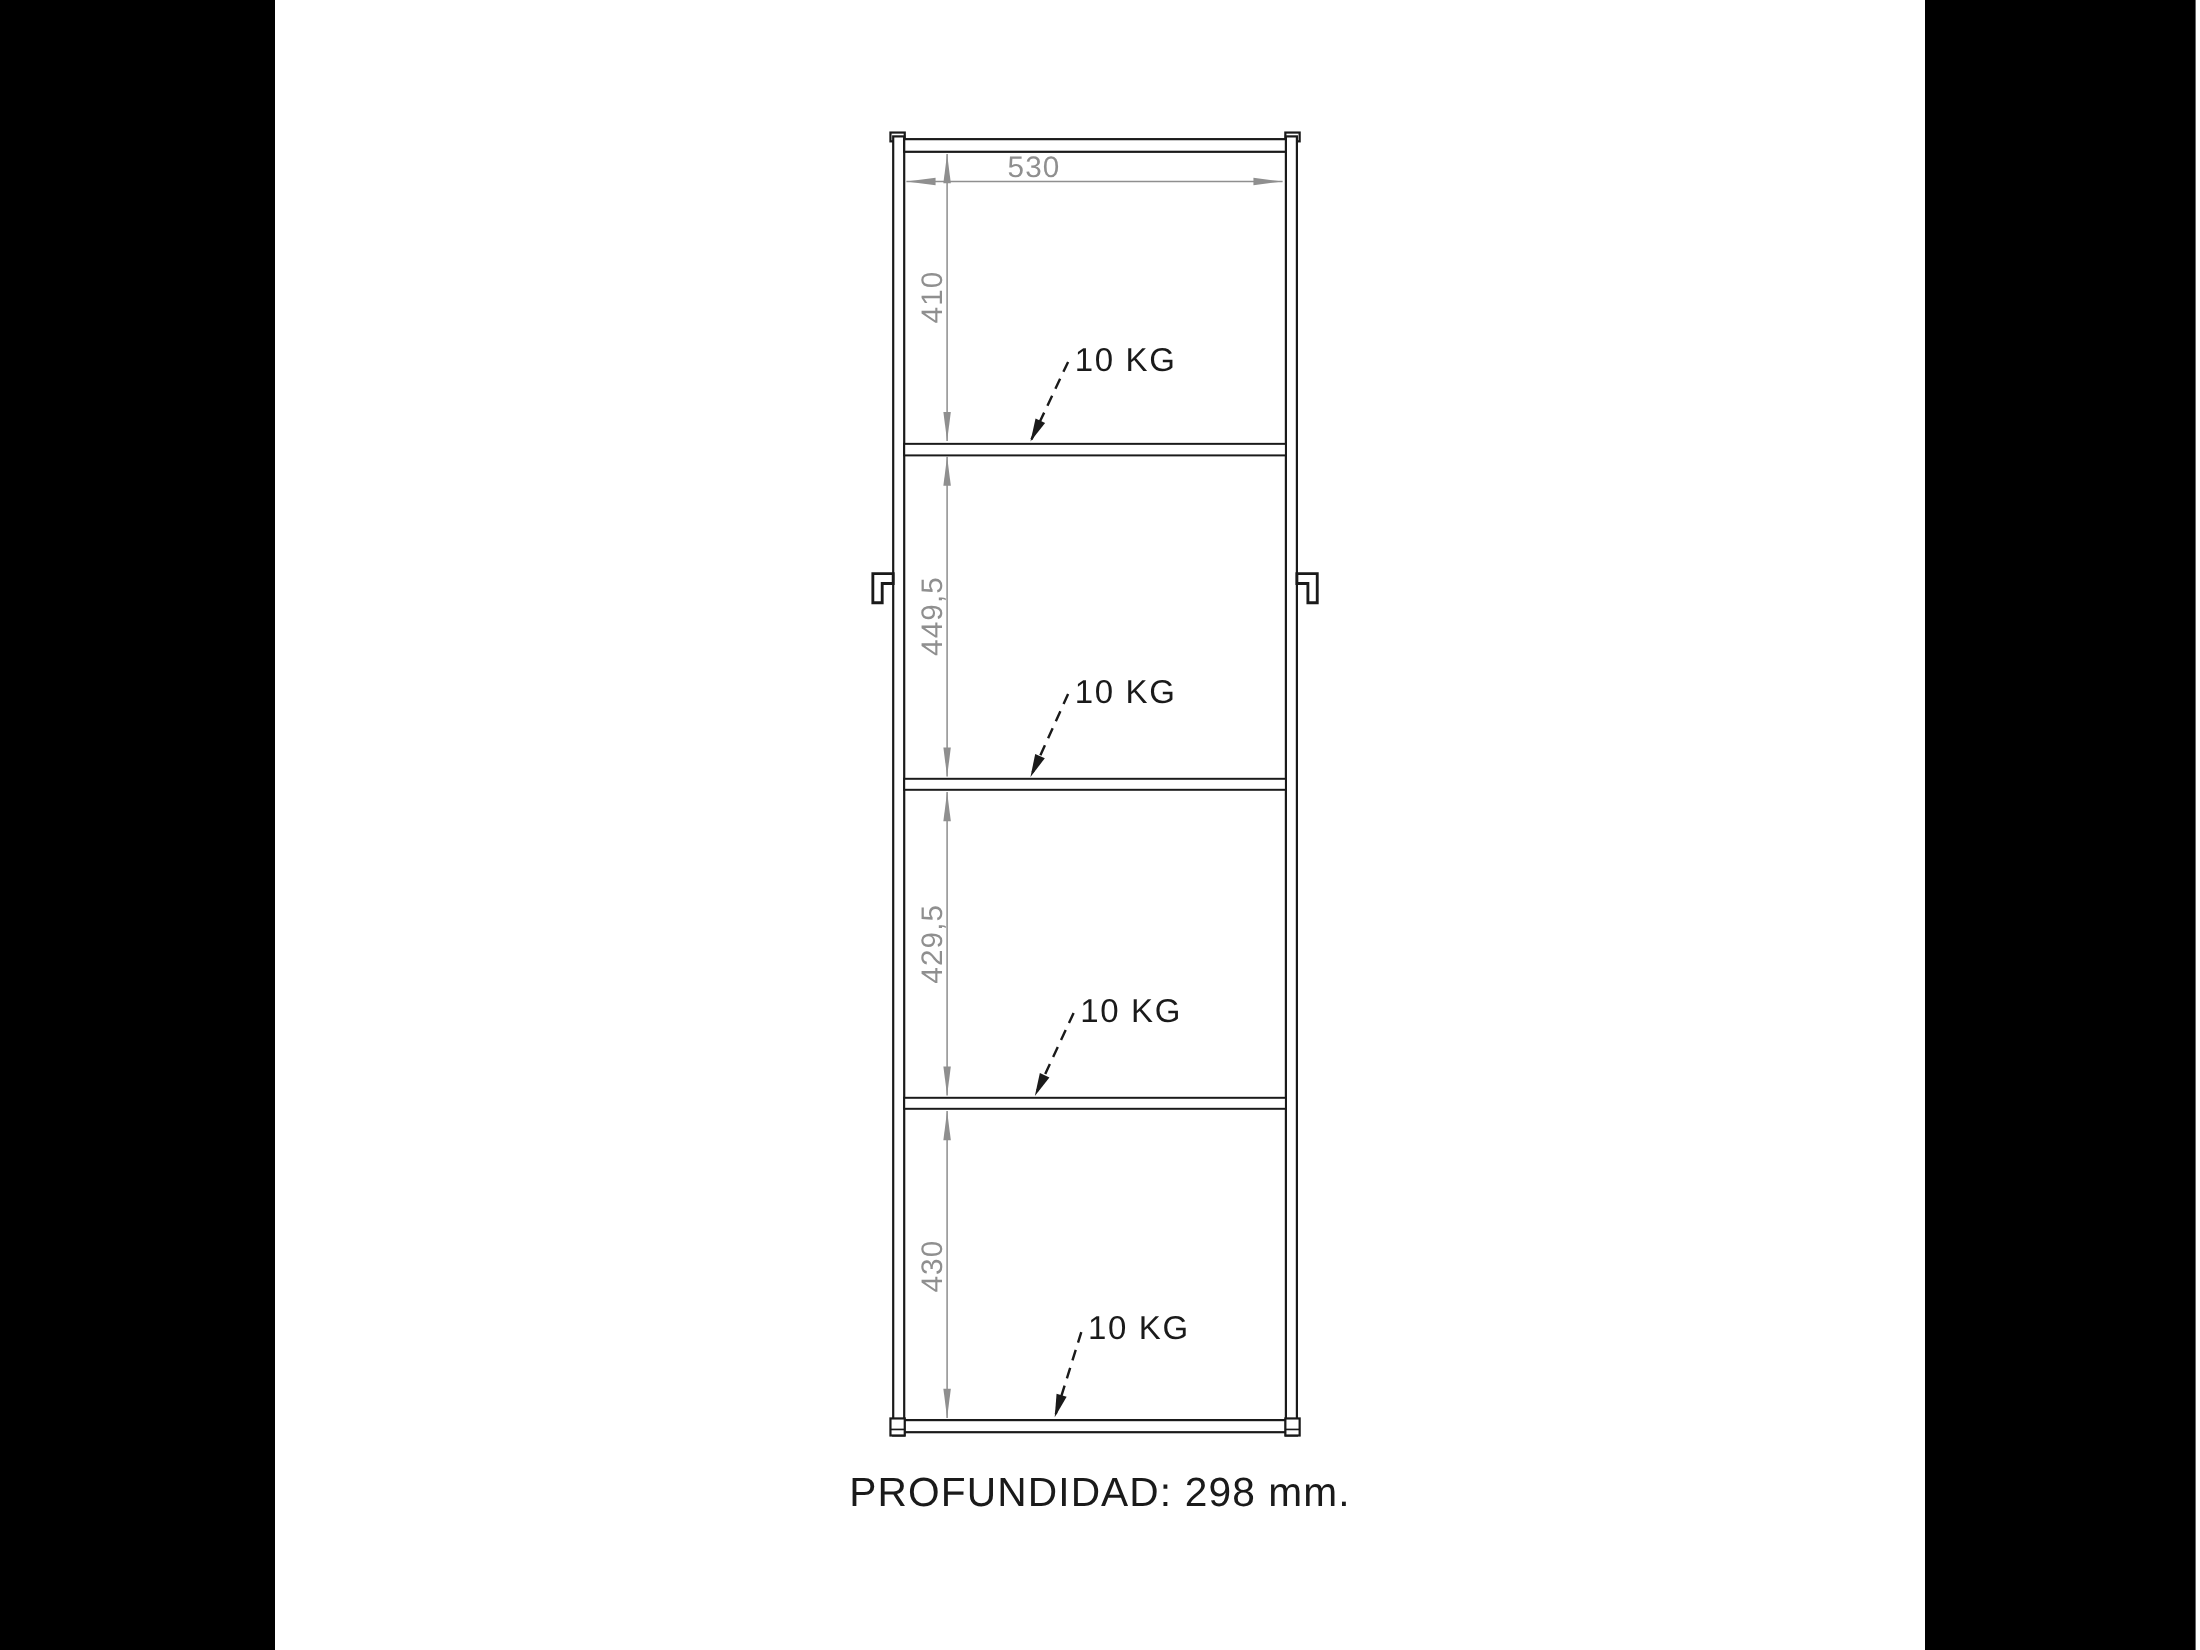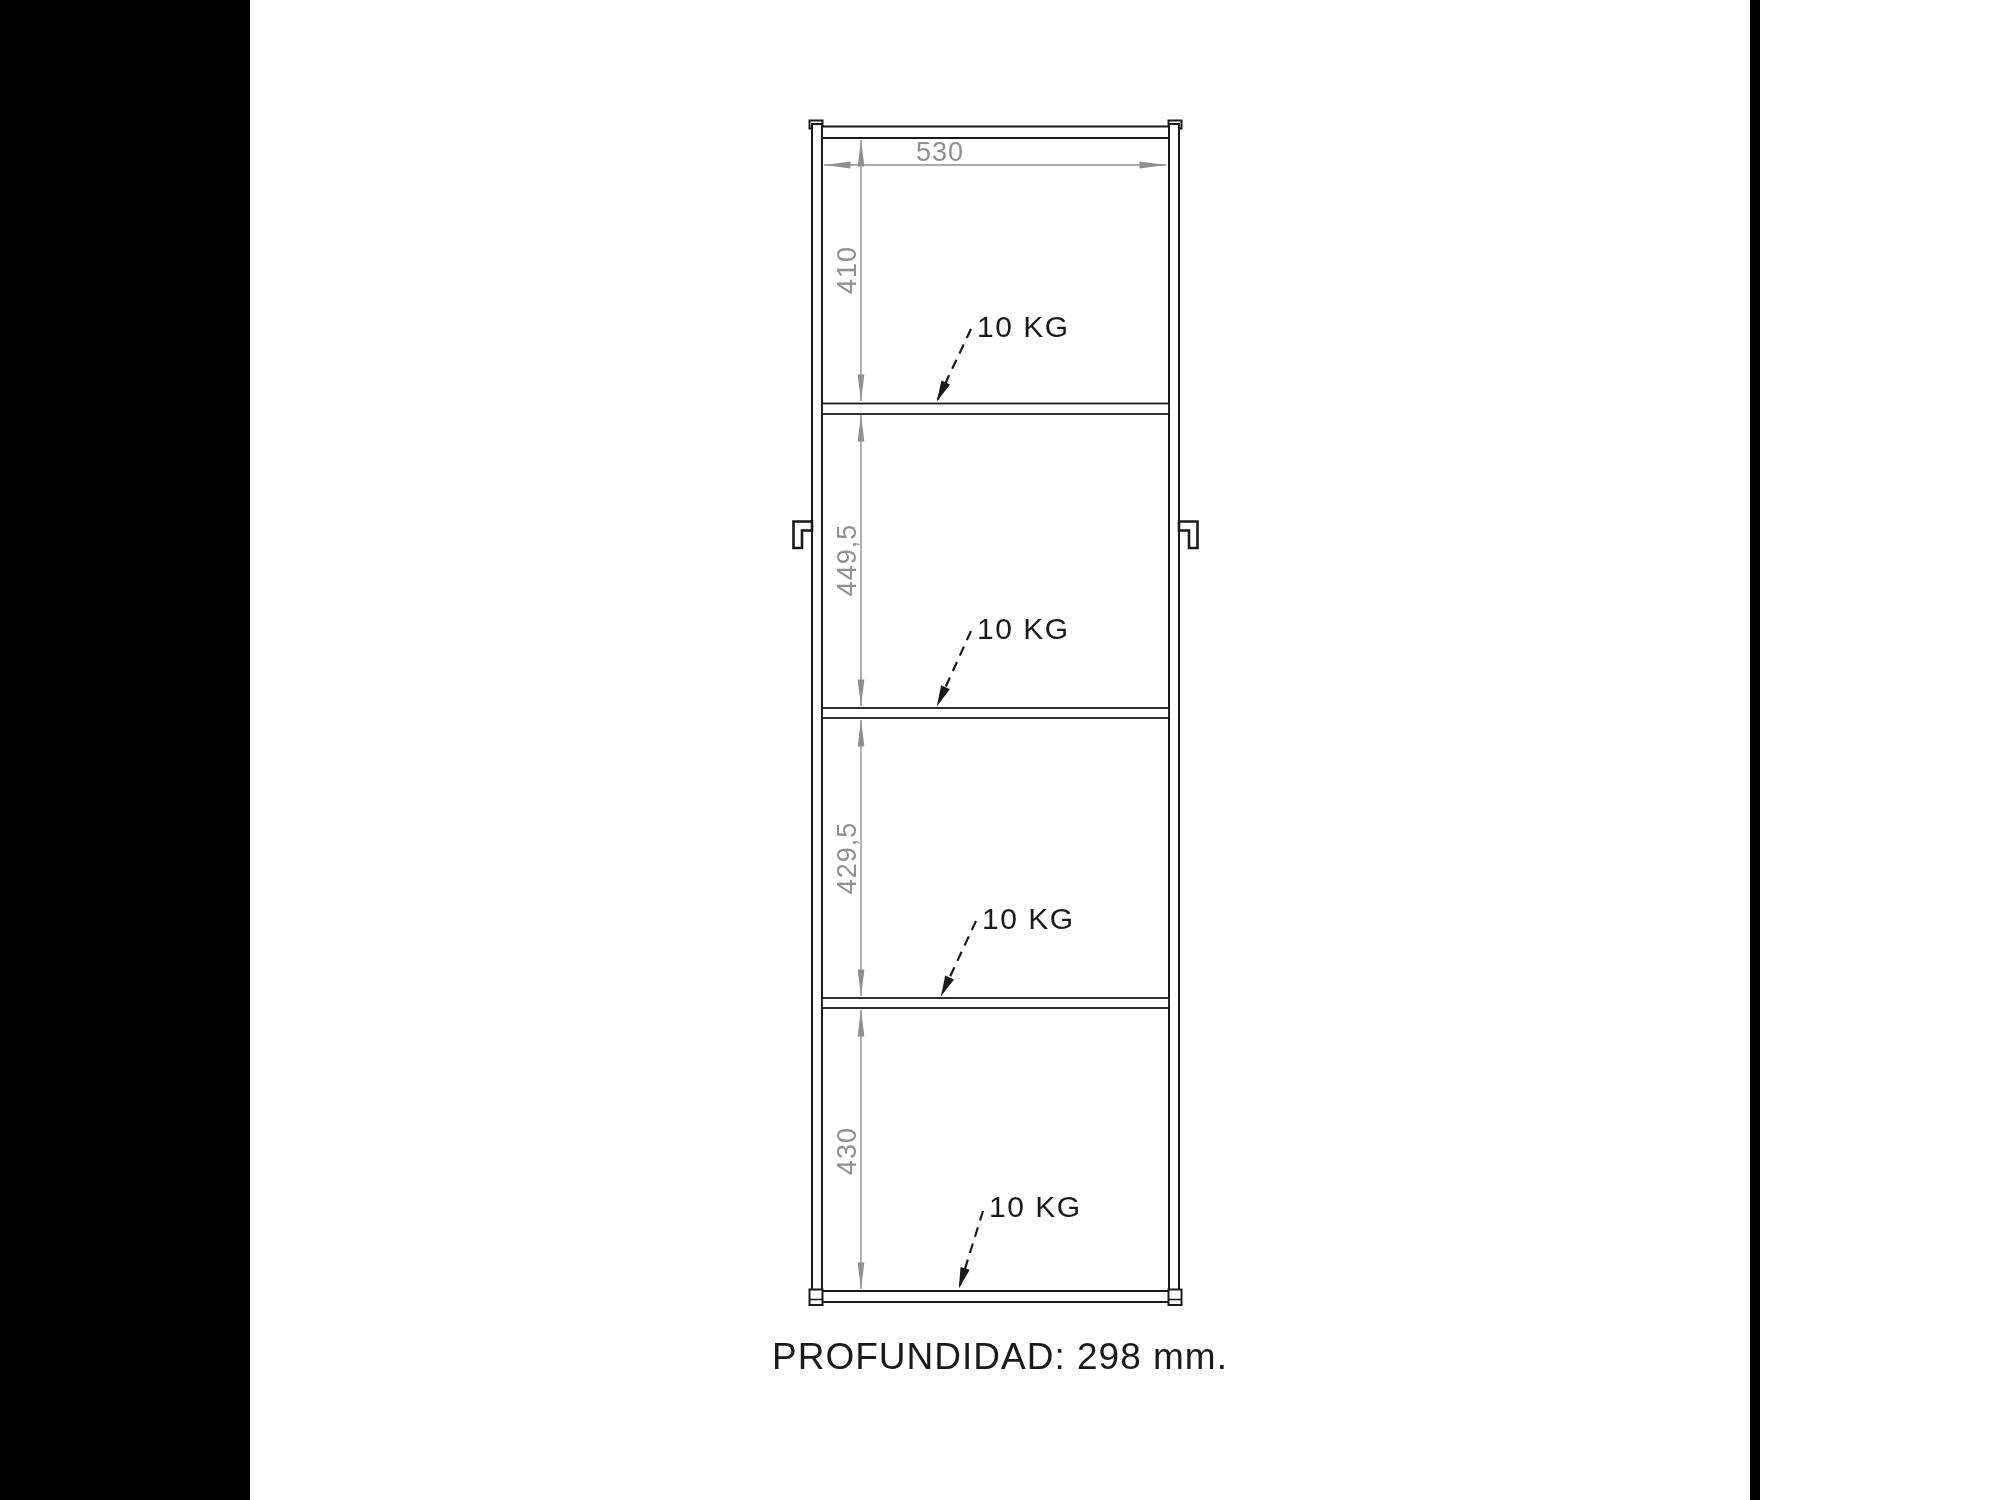--- a/index.html
+++ b/index.html
@@ -1,18 +1,18 @@
 <!DOCTYPE html>
 <html><head>
 <meta charset="utf-8">
 <style>
   html,body{margin:0;padding:0;background:#ffffff;}
   .page{
     position:relative;
-    width:1760px;height:1500px;
+    width:1996px;height:1500px;
     background:#ffffff;
     overflow:hidden;
     font-family:"Liberation Sans","DejaVu Sans",sans-serif;
   }
   .page svg{position:absolute;left:0;top:0;}
   text{font-family:"Liberation Sans","DejaVu Sans",sans-serif;}
   .dim-text{fill:#8f8f8f;font-size:27px;letter-spacing:1px;}
   .load-text{fill:#1a1a1a;font-size:30px;letter-spacing:1.5px;}
   .depth-text{fill:#1a1a1a;font-size:37px;letter-spacing:1px;}
 </style>

